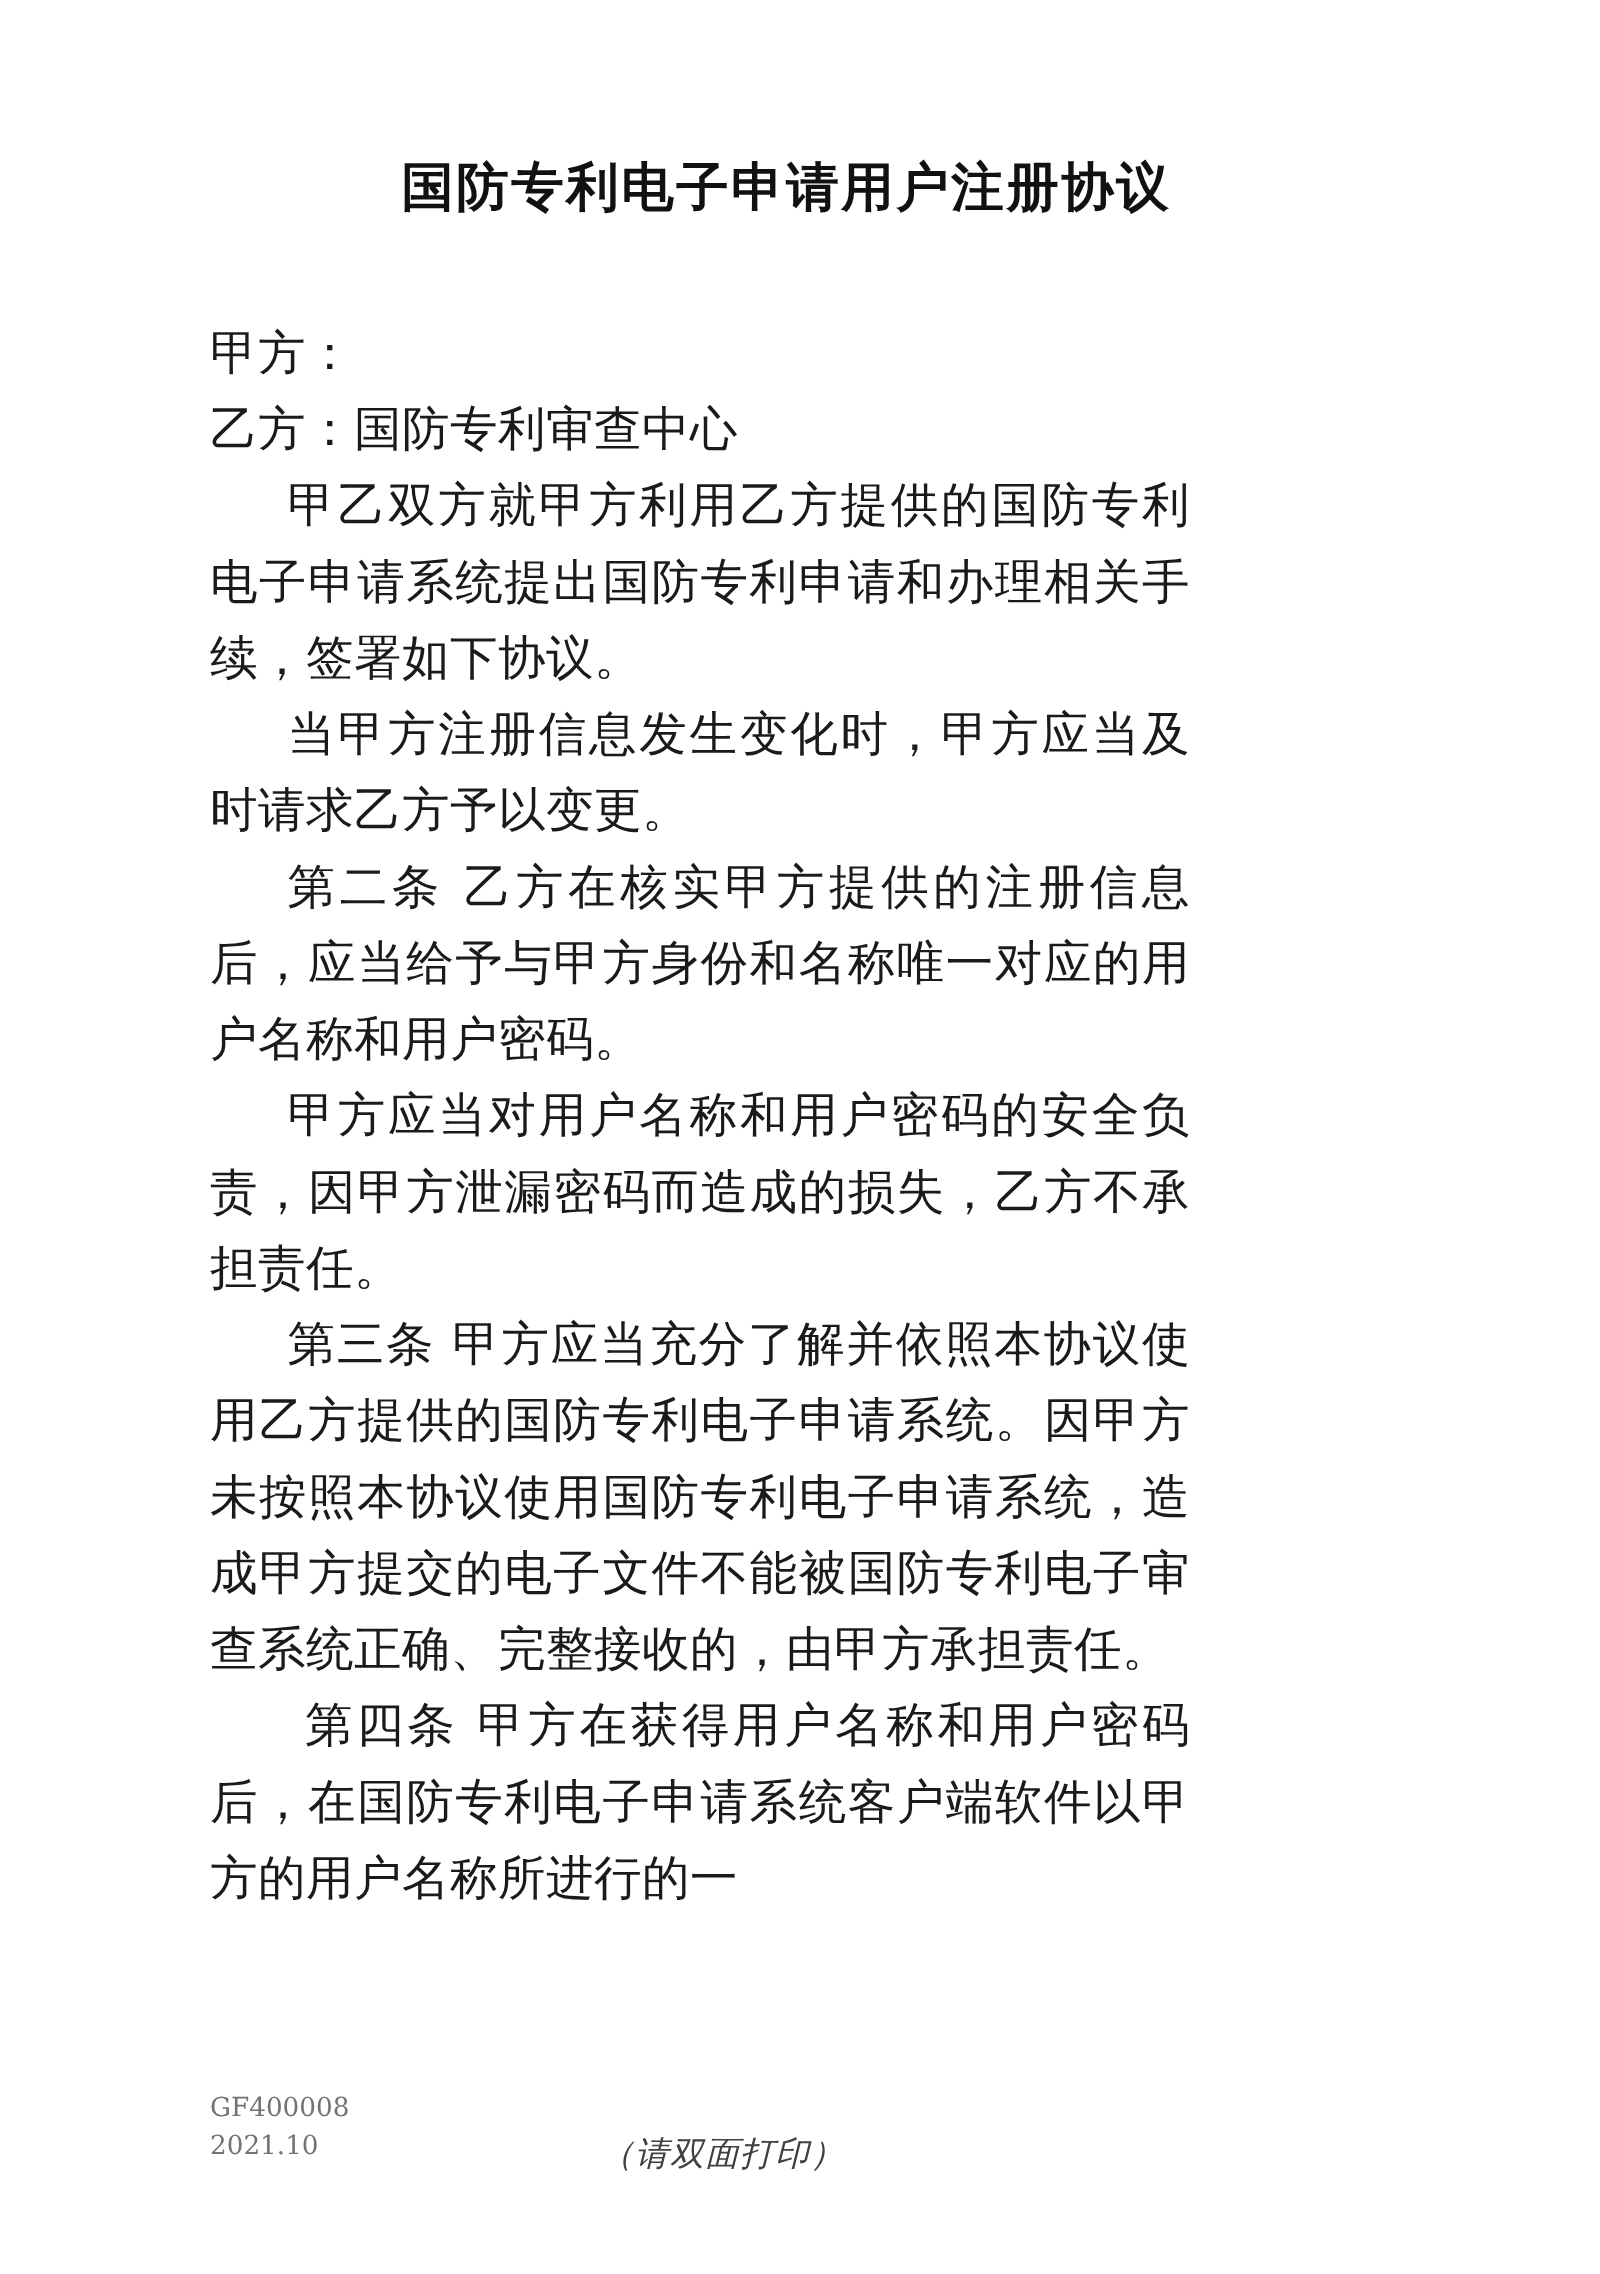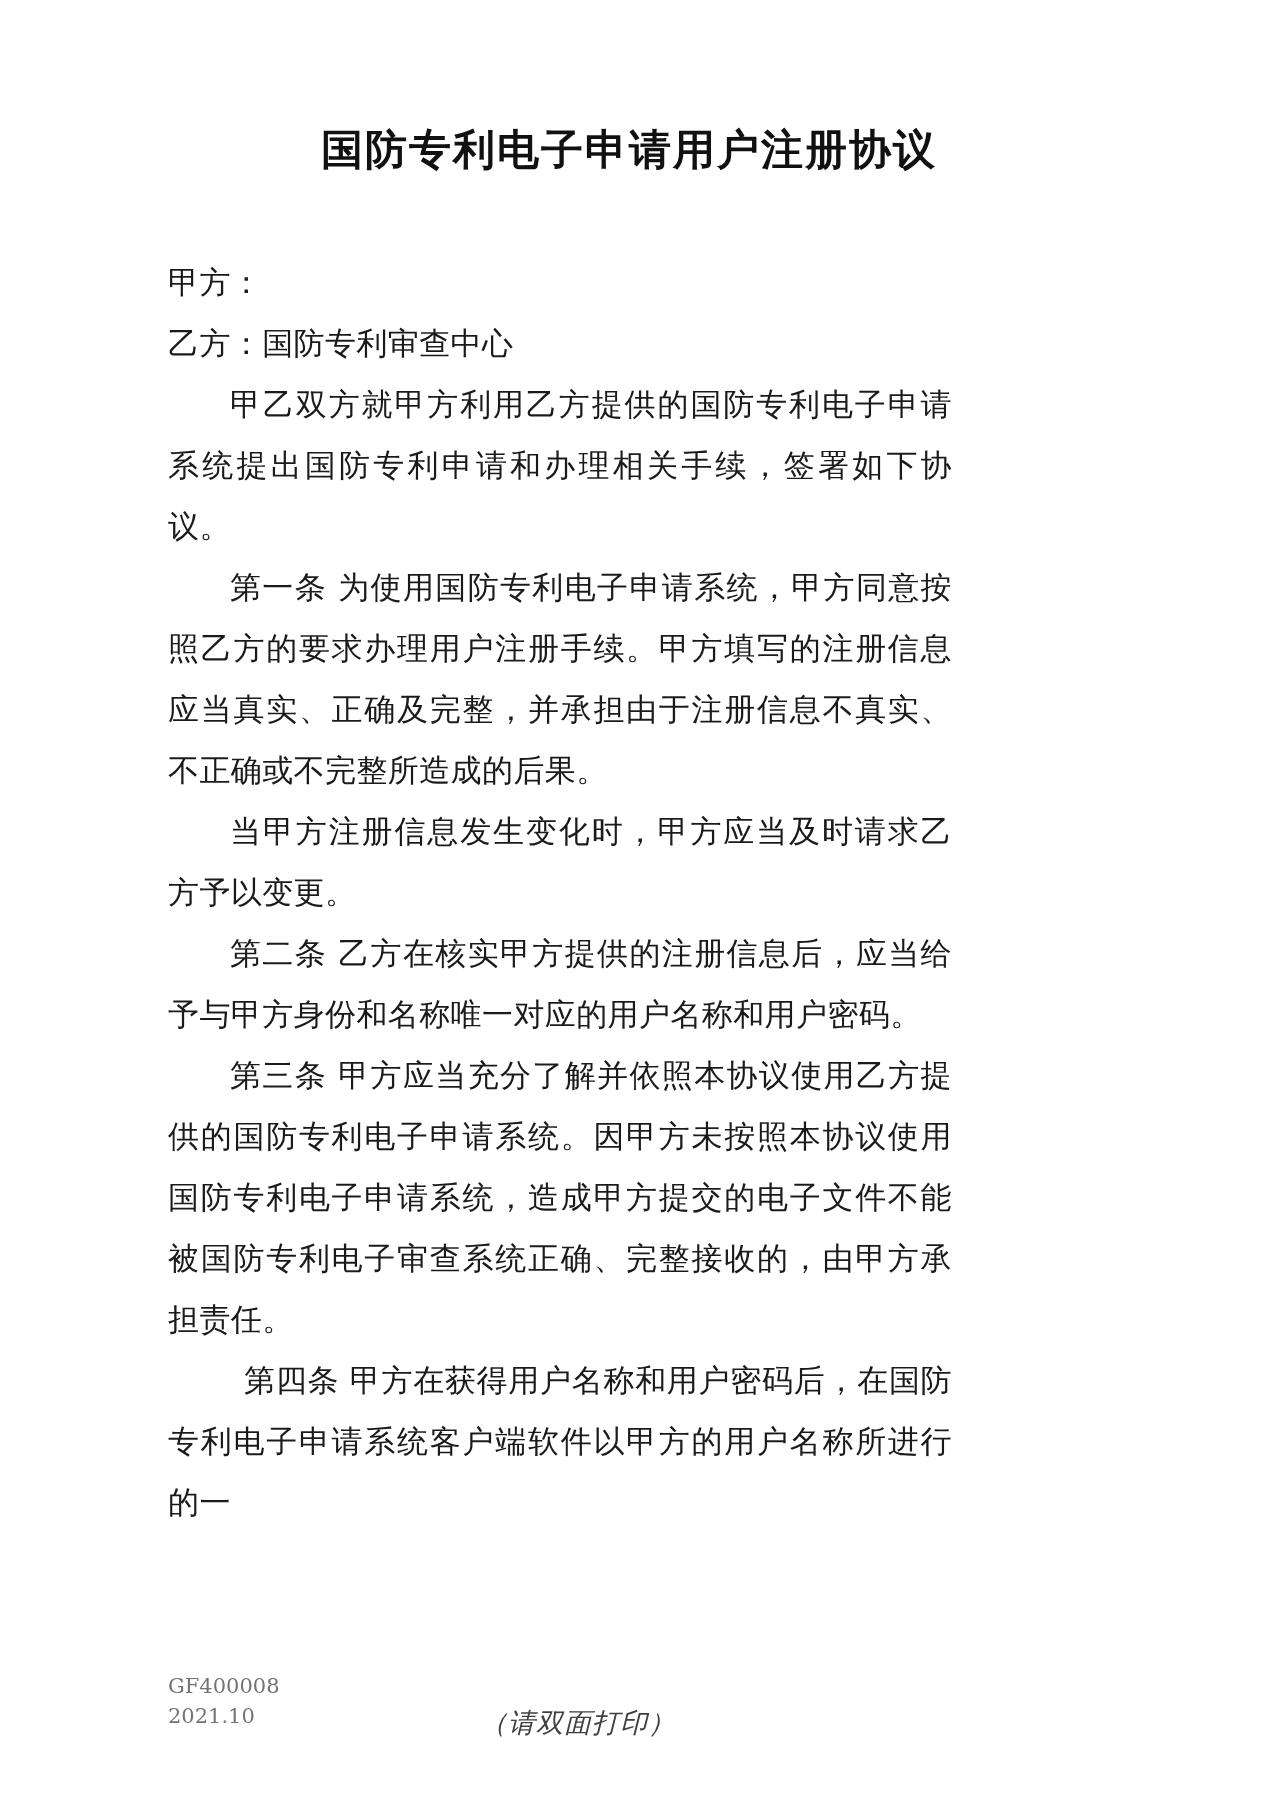--- a/index.html
+++ b/index.html
@@ -29,21 +29,21 @@
     line-height: 1.25;
     color: #111111;
   }
   .body-block {
     position: absolute;
     top: 252px;
     left: 168px;
     width: 784px;
   }
   .para {
-    font-size: 31px;
+    font-size: 38px;
     line-height: 61px;
     color: #1a1a1a;
     text-align: justify;
     text-justify: inter-character;
     letter-spacing: 0.4px;
     margin: 0;
     white-space: normal;
   }
   .para.indent {
     text-indent: 62px;
@@ -96,26 +96,26 @@
   <div class="doc-title">国防专利电子申请用户注册协议</div>
 
   <div class="body-block">
 
     <p class="para flush last-line-left">甲方：</p>
 
     <p class="para flush last-line-left">乙方：国防专利审查中心</p>
 
     <p class="para indent">甲乙双方就甲方利用乙方提供的国防专利电子申请系统提出国防专利申请和办理相关手续，签署如下协议。</p>
 
-    <p class="para indent">第一条  为使用国防专利电子申请系统，甲方同意按照乙方的要求办理用户注册手续。甲方填写的注册信息应当真实、正确及完整，并承担由于注册信息不真实、不正确或不完整所造成的后果。</p>
 
     <p class="para indent">当甲方注册信息发生变化时，甲方应当及时请求乙方予以变更。</p>
 
     <p class="para indent">第二条  乙方在核实甲方提供的注册信息后，应当给予与甲方身份和名称唯一对应的用户名称和用户密码。</p>
 
+    <p class="para indent">甲方应当对用户名称和用户密码的安全负责，因甲方泄漏密码而造成的损失，乙方不承担责任。</p>
 
     <p class="para indent">第三条  甲方应当充分了解并依照本协议使用乙方提供的国防专利电子申请系统。因甲方未按照本协议使用国防专利电子申请系统，造成甲方提交的电子文件不能被国防专利电子审查系统正确、完整接收的，由甲方承担责任。</p>
 
     <p class="para indent-wide">第四条  甲方在获得用户名称和用户密码后，在国防专利电子申请系统客户端软件以甲方的用户名称所进行的一</p>
 
   </div>
 
   <div class="footer">
     <div class="footer-code">
       <div>GF400008</div>

